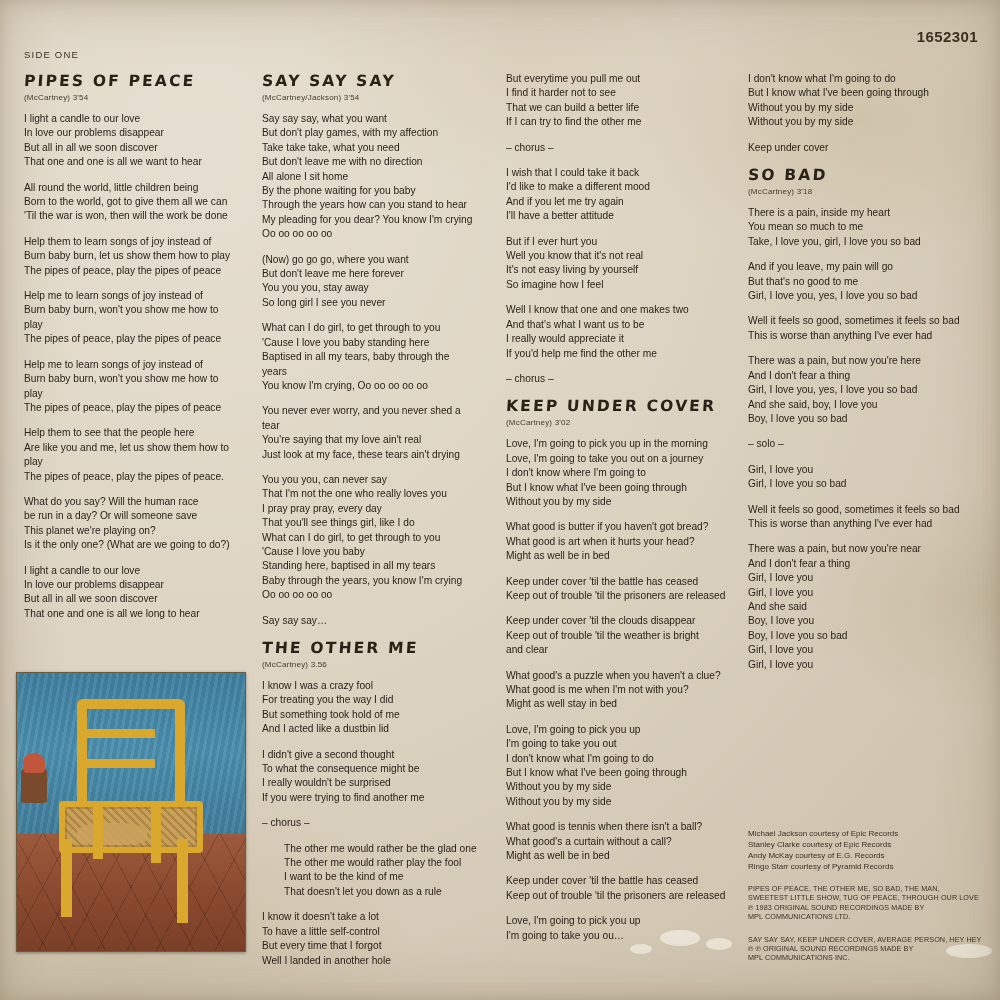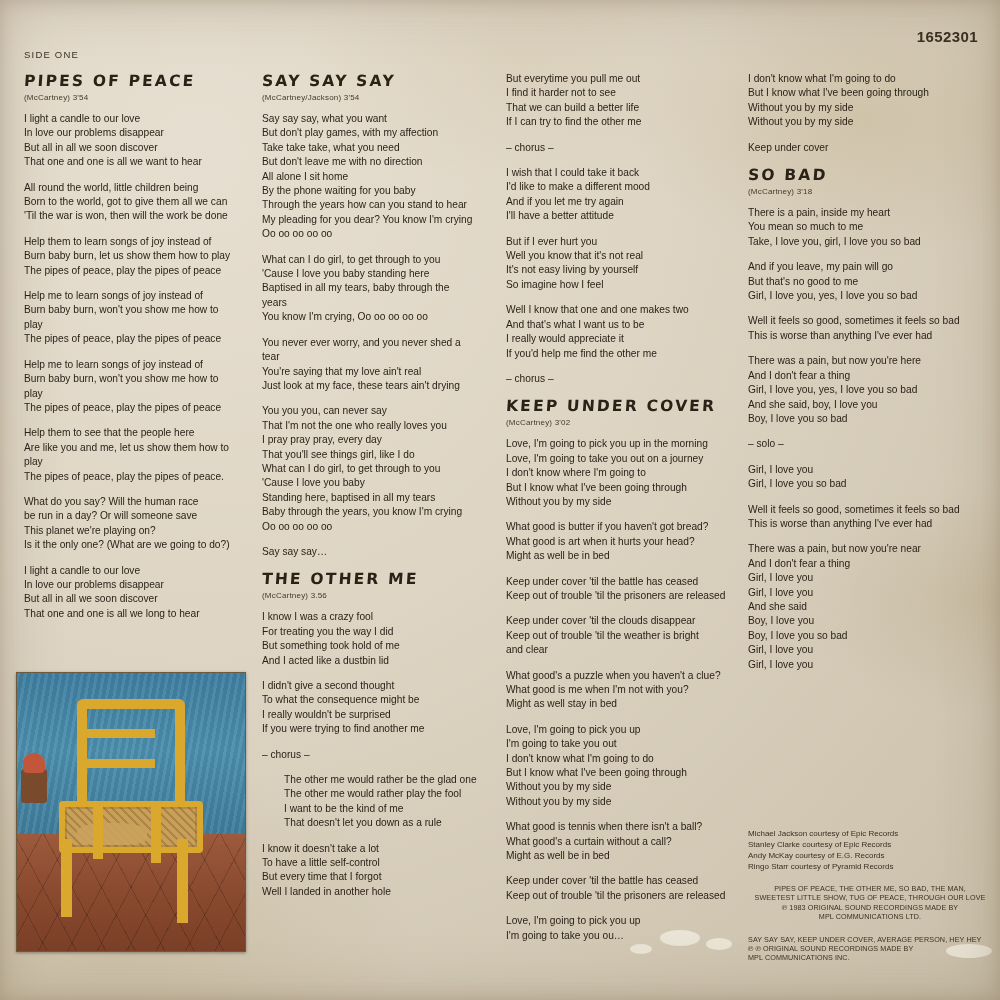--- a/index.html
+++ b/index.html
@@ -163,20 +163,24 @@
       <div class="credit">(McCartney/Jackson)  3'54</div>
       <div class="stanza">Say say say, what you want
 But don't play games, with my affection
 Take take take, what you need
 But don't leave me with no direction
 All alone I sit home
 By the phone waiting for you baby
 Through the years how can you stand to hear
 My pleading for you dear? You know I'm crying
 Oo oo oo oo oo</div>
+      <div class="stanza">(Now) go go go, where you want
+But don't leave me here forever
+You you you, stay away
+So long girl I see you never</div>
       <div class="stanza">What can I do girl, to get through to you
 'Cause I love you baby standing here
 Baptised in all my tears, baby through the years
 You know I'm crying, Oo oo oo oo oo</div>
       <div class="stanza">You never ever worry, and you never shed a tear
 You're saying that my love ain't real
 Just look at my face, these tears ain't drying</div>
       <div class="stanza">You you you, can never say
 That I'm not the one who really loves you
 I pray pray pray, every day
@@ -310,21 +314,21 @@
     <div class="leg" style="left:134px;top:134px;width:10px;height:56px;"></div>
   </div>
 
   <div class="labels" id="courtesy">
       <div>Michael Jackson courtesy of Epic Records</div>
       <div>Stanley Clarke courtesy of Epic Records</div>
       <div>Andy McKay courtesy of E.G. Records</div>
       <div>Ringo Starr courtesy of Pyramid Records</div>
     </div>
   <div class="copy" id="copyright">
-      <div class="blk" style="white-space: pre-line; text-align: center;">PIPES OF PEACE, THE OTHER ME, SO BAD, THE MAN,
+      <div class="blk" style="white-space: pre-line;">PIPES OF PEACE, THE OTHER ME, SO BAD, THE MAN,
 SWEETEST LITTLE SHOW, TUG OF PEACE, THROUGH OUR LOVE
 ℗ 1983 ORIGINAL SOUND RECORDINGS MADE BY
 MPL COMMUNICATIONS LTD.</div>
       <div class="blk" style="white-space: pre-line; margin-top: 13px;">SAY SAY SAY, KEEP UNDER COVER, AVERAGE PERSON, HEY HEY
 ℗ ℗   ORIGINAL SOUND RECORDINGS MADE BY
 MPL COMMUNICATIONS INC.</div>
     </div>
 
 </div>
 

